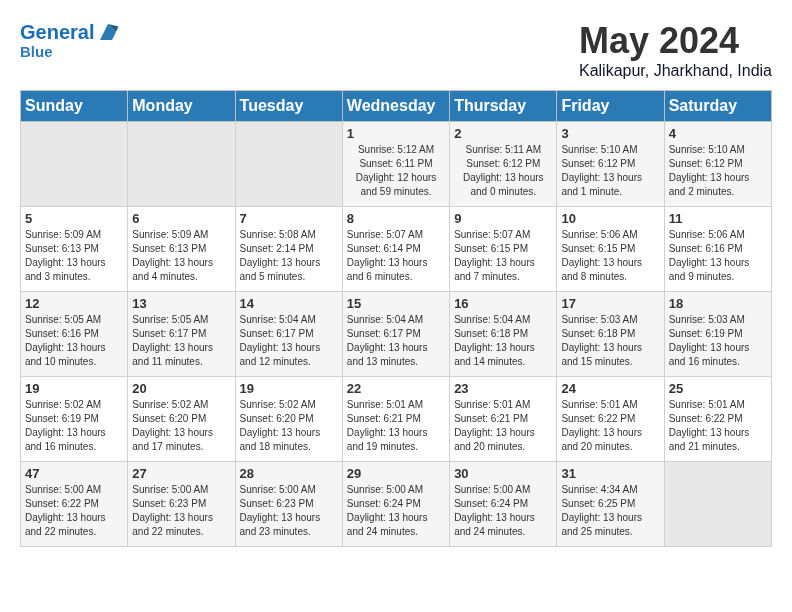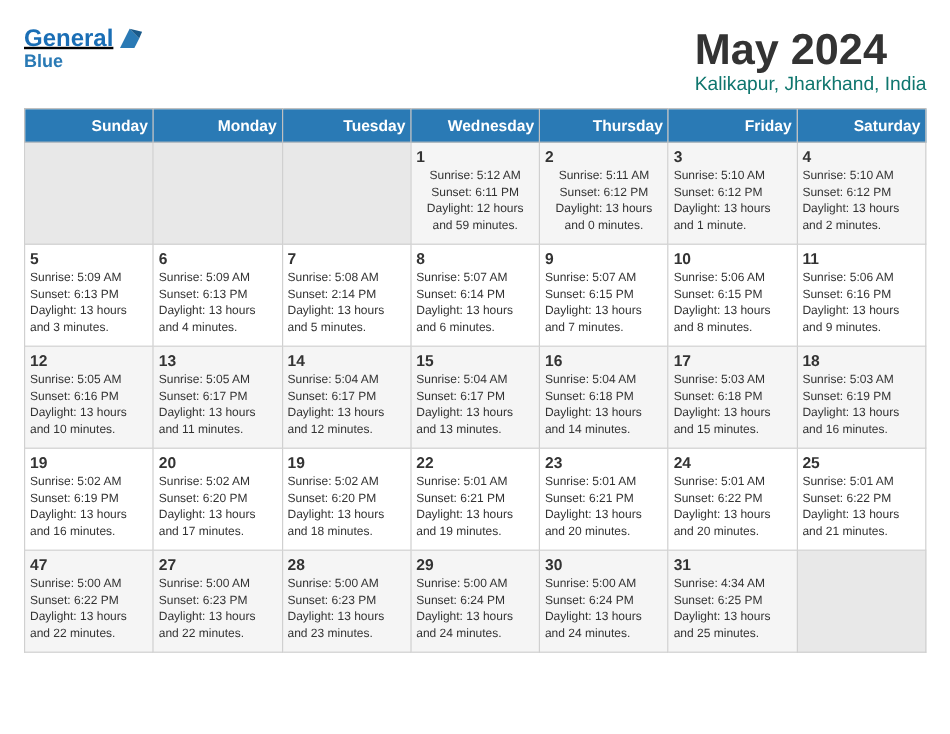--- a/index.html
+++ b/index.html
@@ -37,35 +37,35 @@
     .title-block {
       text-align: left;
     }
     .month-year {
       font-size: 36px;
       font-weight: bold;
       color: #333;
     }
     .location {
       font-size: 16px;
-      color: #0f766e;
+      color: #0f172a;
     }
     table {
       width: 100%;
       border-collapse: collapse;
       font-size: 11px;
     }
     thead tr {
       background-color: #2a7ab5;
       color: #fff;
     }
     thead th {
       padding: 6px 4px;
-      text-align: right;
-      font-size: 13px;
+      text-align: left;
+      font-size: 16px;
       font-weight: bold;
       border: 1px solid #c0c0c0;
     }
     tbody tr {
       vertical-align: top;
     }
     tbody td {
       border: 1px solid #d0d0d0;
       padding: 4px;
       height: 85px;
@@ -92,21 +92,21 @@
     .empty-cell {
       background-color: #e8e8e8 !important;
     }
   </style>
 </head>
 <body>
 
 <div class="header">
   <div class="logo">
     <div>
-      <div style="display:flex; align-items:center;text-decoration:underline;">
+      <div style="display:flex; align-items:center;">
         <span class="logo-text">
           <span>General</span>
         </span>
         <svg class="logo-icon" viewBox="0 0 30 30" xmlns="http://www.w3.org/2000/svg">
           <polygon points="5,25 15,5 25,15 20,25" fill="#2a7ab5"></polygon>
           <polygon points="15,5 25,15 28,8" fill="#1a5a8a"></polygon>
         </svg>
       </div>
       <div class="logo-text" style="color:#2a7ab5; font-size:15px; font-weight:bold;">Blue</div>
     </div>

